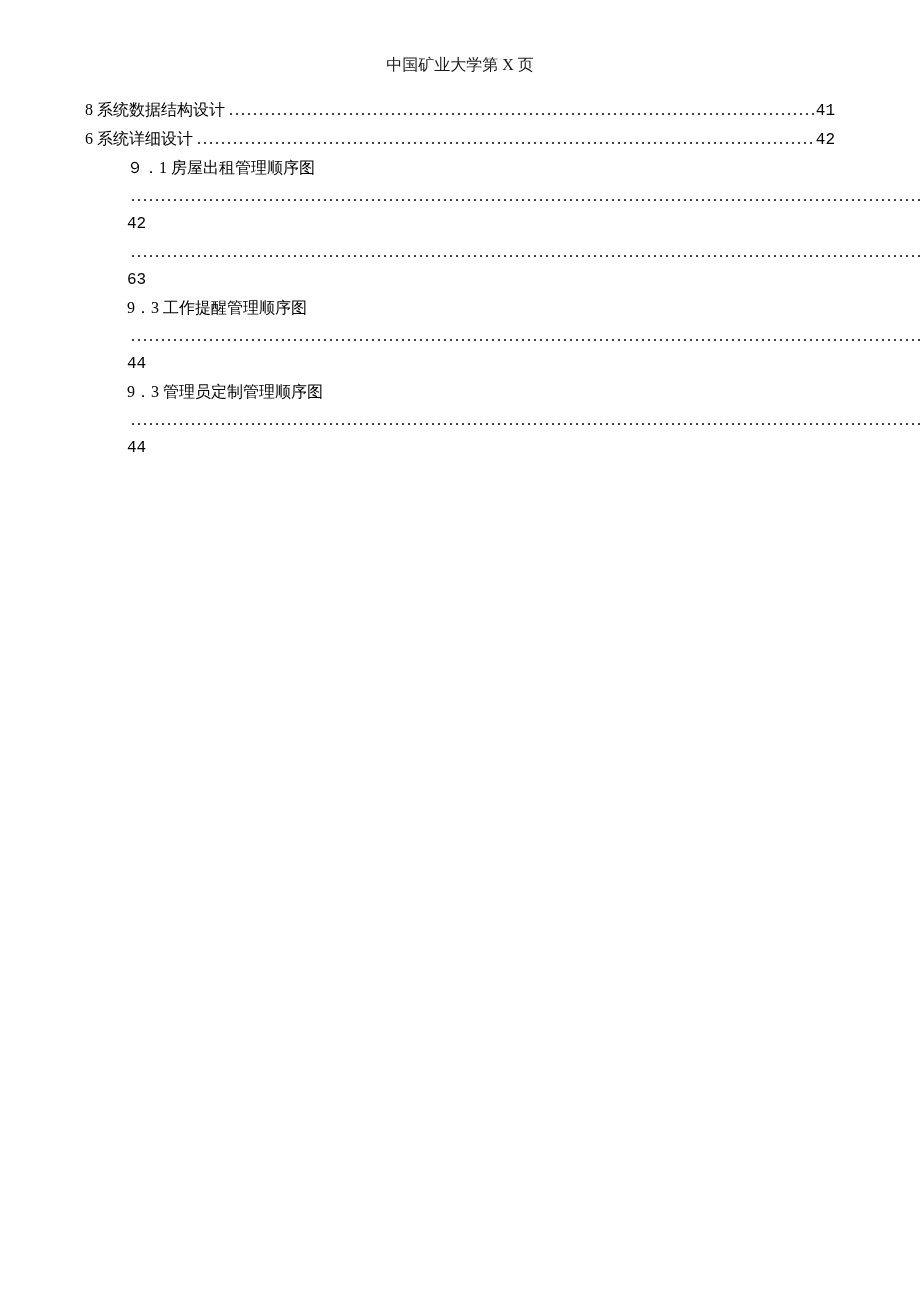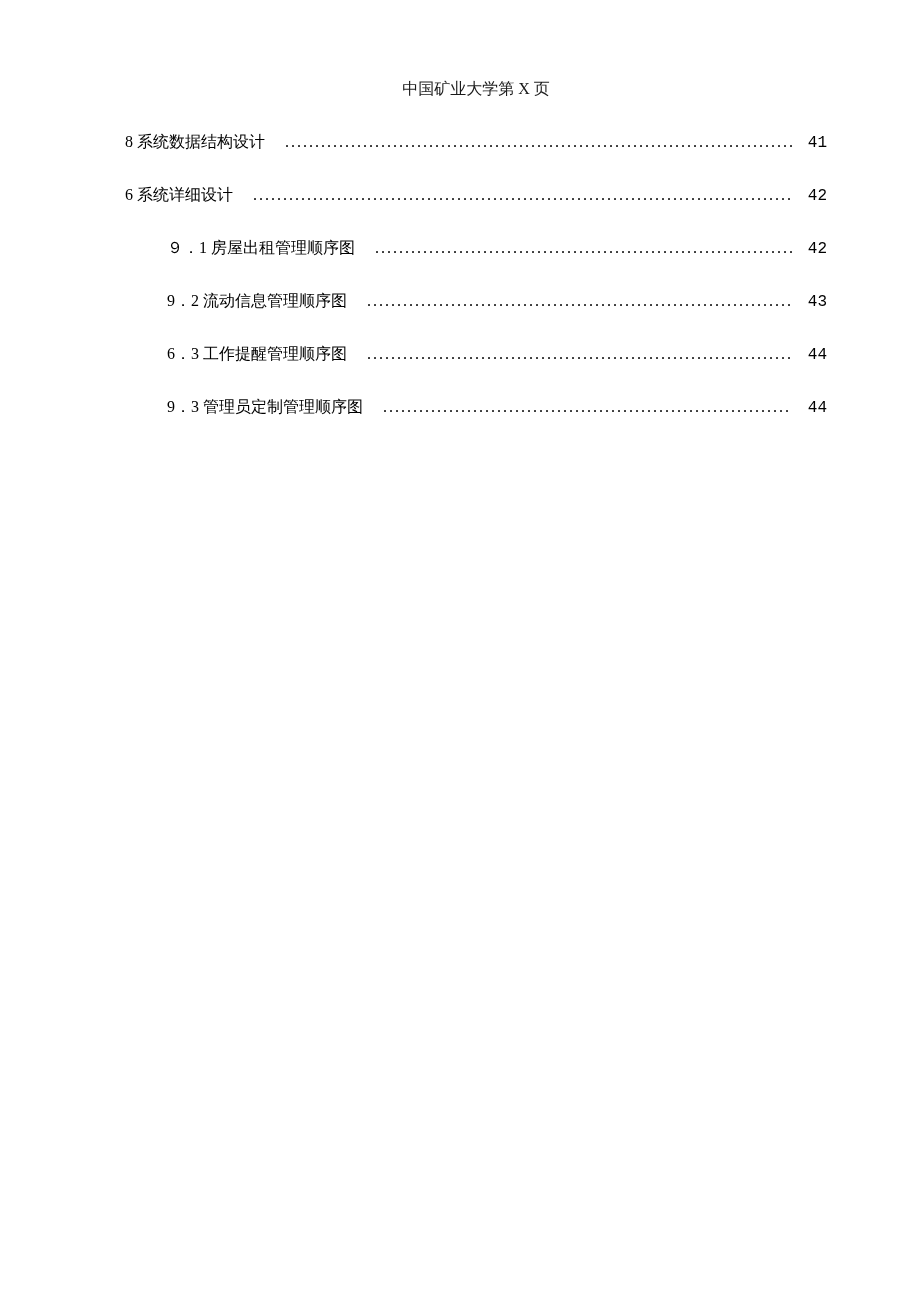--- a/index.html
+++ b/index.html
@@ -1,16 +1,16 @@
 <!DOCTYPE html>
 <html><head>
   <meta charset="utf-8">
   <style>
     * {
-      margin: 8px;
+      margin: 0;
       padding: 0;
       box-sizing: border-box;
     }
     body {
       width: 920px;
       height: 1300px;
       background: #ffffff;
       font-family: "SimSun", "宋体", serif;
       padding: 55px 85px;
       color: #000000;
@@ -29,20 +29,21 @@
       align-items: baseline;
       font-size: 16px;
       line-height: 1.75;
       white-space: nowrap;
     }
     .toc-entry.level-1 {
       padding-left: 0;
     }
     .toc-entry.level-2 {
       padding-left: 42px;
+      flex-direction: column;
     }
     .toc-title {
       flex-shrink: 0;
     }
     .toc-dots {
       flex: 1;
       overflow: hidden;
       letter-spacing: 2px;
       color: #000000;
       padding: 0 4px;
@@ -70,26 +71,25 @@
     <span class="toc-title">6  系统详细设计</span>
     <span class="toc-dots"></span>
     <span class="toc-page">42</span>
   </li>
   <li class="toc-entry level-2">
     <span class="toc-title">９．1 房屋出租管理顺序图</span>
     <span class="toc-dots"></span>
     <span class="toc-page">42</span>
   </li>
   <li class="toc-entry level-2">
-    <span class="toc-title">9．2 流动信息管理顺序图</span>
     <span class="toc-dots"></span>
-    <span class="toc-page">43</span>
+    <span class="toc-page">63</span>
   </li>
   <li class="toc-entry level-2">
-    <span class="toc-title">6．3 工作提醒管理顺序图</span>
+    <span class="toc-title">9．3 工作提醒管理顺序图</span>
     <span class="toc-dots"></span>
     <span class="toc-page">44</span>
   </li>
   <li class="toc-entry level-2">
     <span class="toc-title">9．3 管理员定制管理顺序图</span>
     <span class="toc-dots"></span>
     <span class="toc-page">44</span>
   </li>
 </ul>
 

